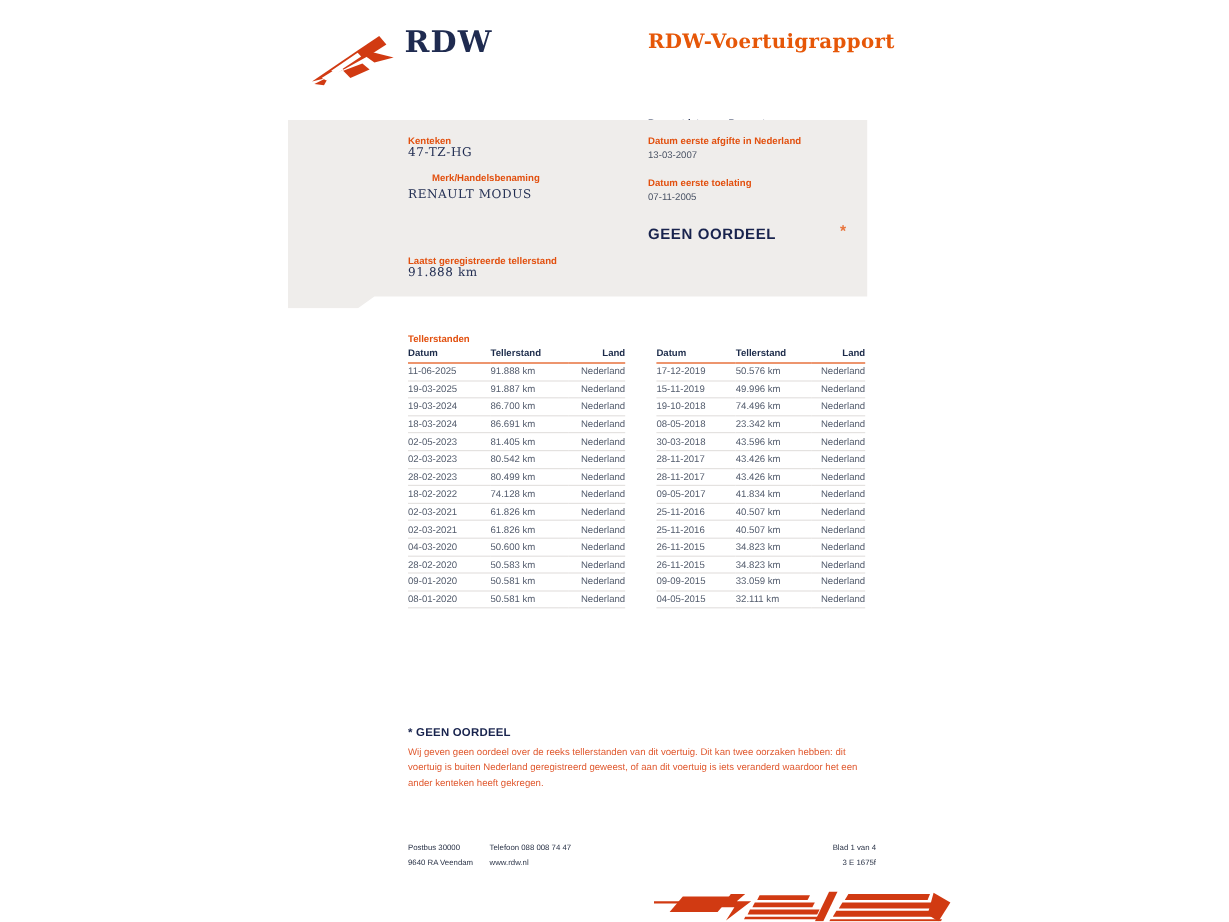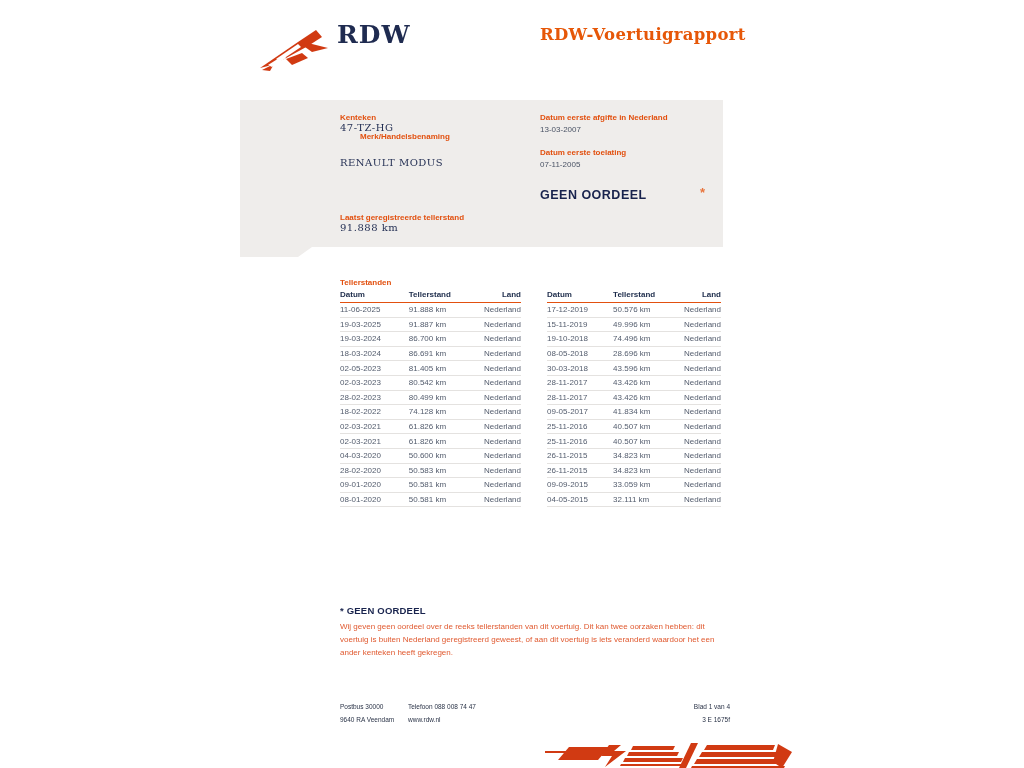--- a/index.html
+++ b/index.html
@@ -106,21 +106,21 @@
 <div class="report-title">RDW-Voertuigrapport</div>
 <div class="abs meta-label meta-col1 meta-row1">Rapportdatum</div>
 <div class="abs meta-label meta-col2 meta-row1">Rapportnummer</div>
 <div class="abs meta-value meta-col1 meta-row2">11-06-2025</div>
 <div class="abs meta-value meta-col2 meta-row2">28.771.009</div>
 
 <div class="panel">
   <div class="lbl" style="left:100px; top:13px;">Kenteken</div>
   <div class="val-lg" style="left:100px; top:22px;">47-TZ-HG</div>
 
-  <div class="lbl" style="left:100px; top:32px;padding-left:20px;">Merk/Handelsbenaming</div>
+  <div class="lbl" style="left:100px; top:44px;padding-left:20px;">Merk/Handelsbenaming</div>
   <div class="val-lg" style="left:100px; top:57px;">RENAULT MODUS</div>
 
   <div class="lbl" style="left:100px; top:113px;">Laatst geregistreerde tellerstand</div>
   <div class="val-lg" style="left:100px; top:122px;">91.888 km</div>
 
   <div class="lbl" style="left:300px; top:13px;">Datum eerste afgifte in Nederland</div>
   <div class="val-sm" style="left:300px; top:25px;">13-03-2007</div>
 
   <div class="lbl" style="left:300px; top:48px;">Datum eerste toelating</div>
   <div class="val-sm" style="left:300px; top:60px;">07-11-2005</div>
@@ -260,21 +260,21 @@
       </tr>
 
       <tr>
         <td class="c-datum">19-10-2018</td>
         <td class="c-km">74.496 km</td>
         <td class="c-land">Nederland</td>
       </tr>
 
       <tr>
         <td class="c-datum">08-05-2018</td>
-        <td class="c-km">28.696 km</td>
+        <td class="c-km">23.342 km</td>
         <td class="c-land">Nederland</td>
       </tr>
 
       <tr>
         <td class="c-datum">30-03-2018</td>
         <td class="c-km">43.596 km</td>
         <td class="c-land">Nederland</td>
       </tr>
 
       <tr>

